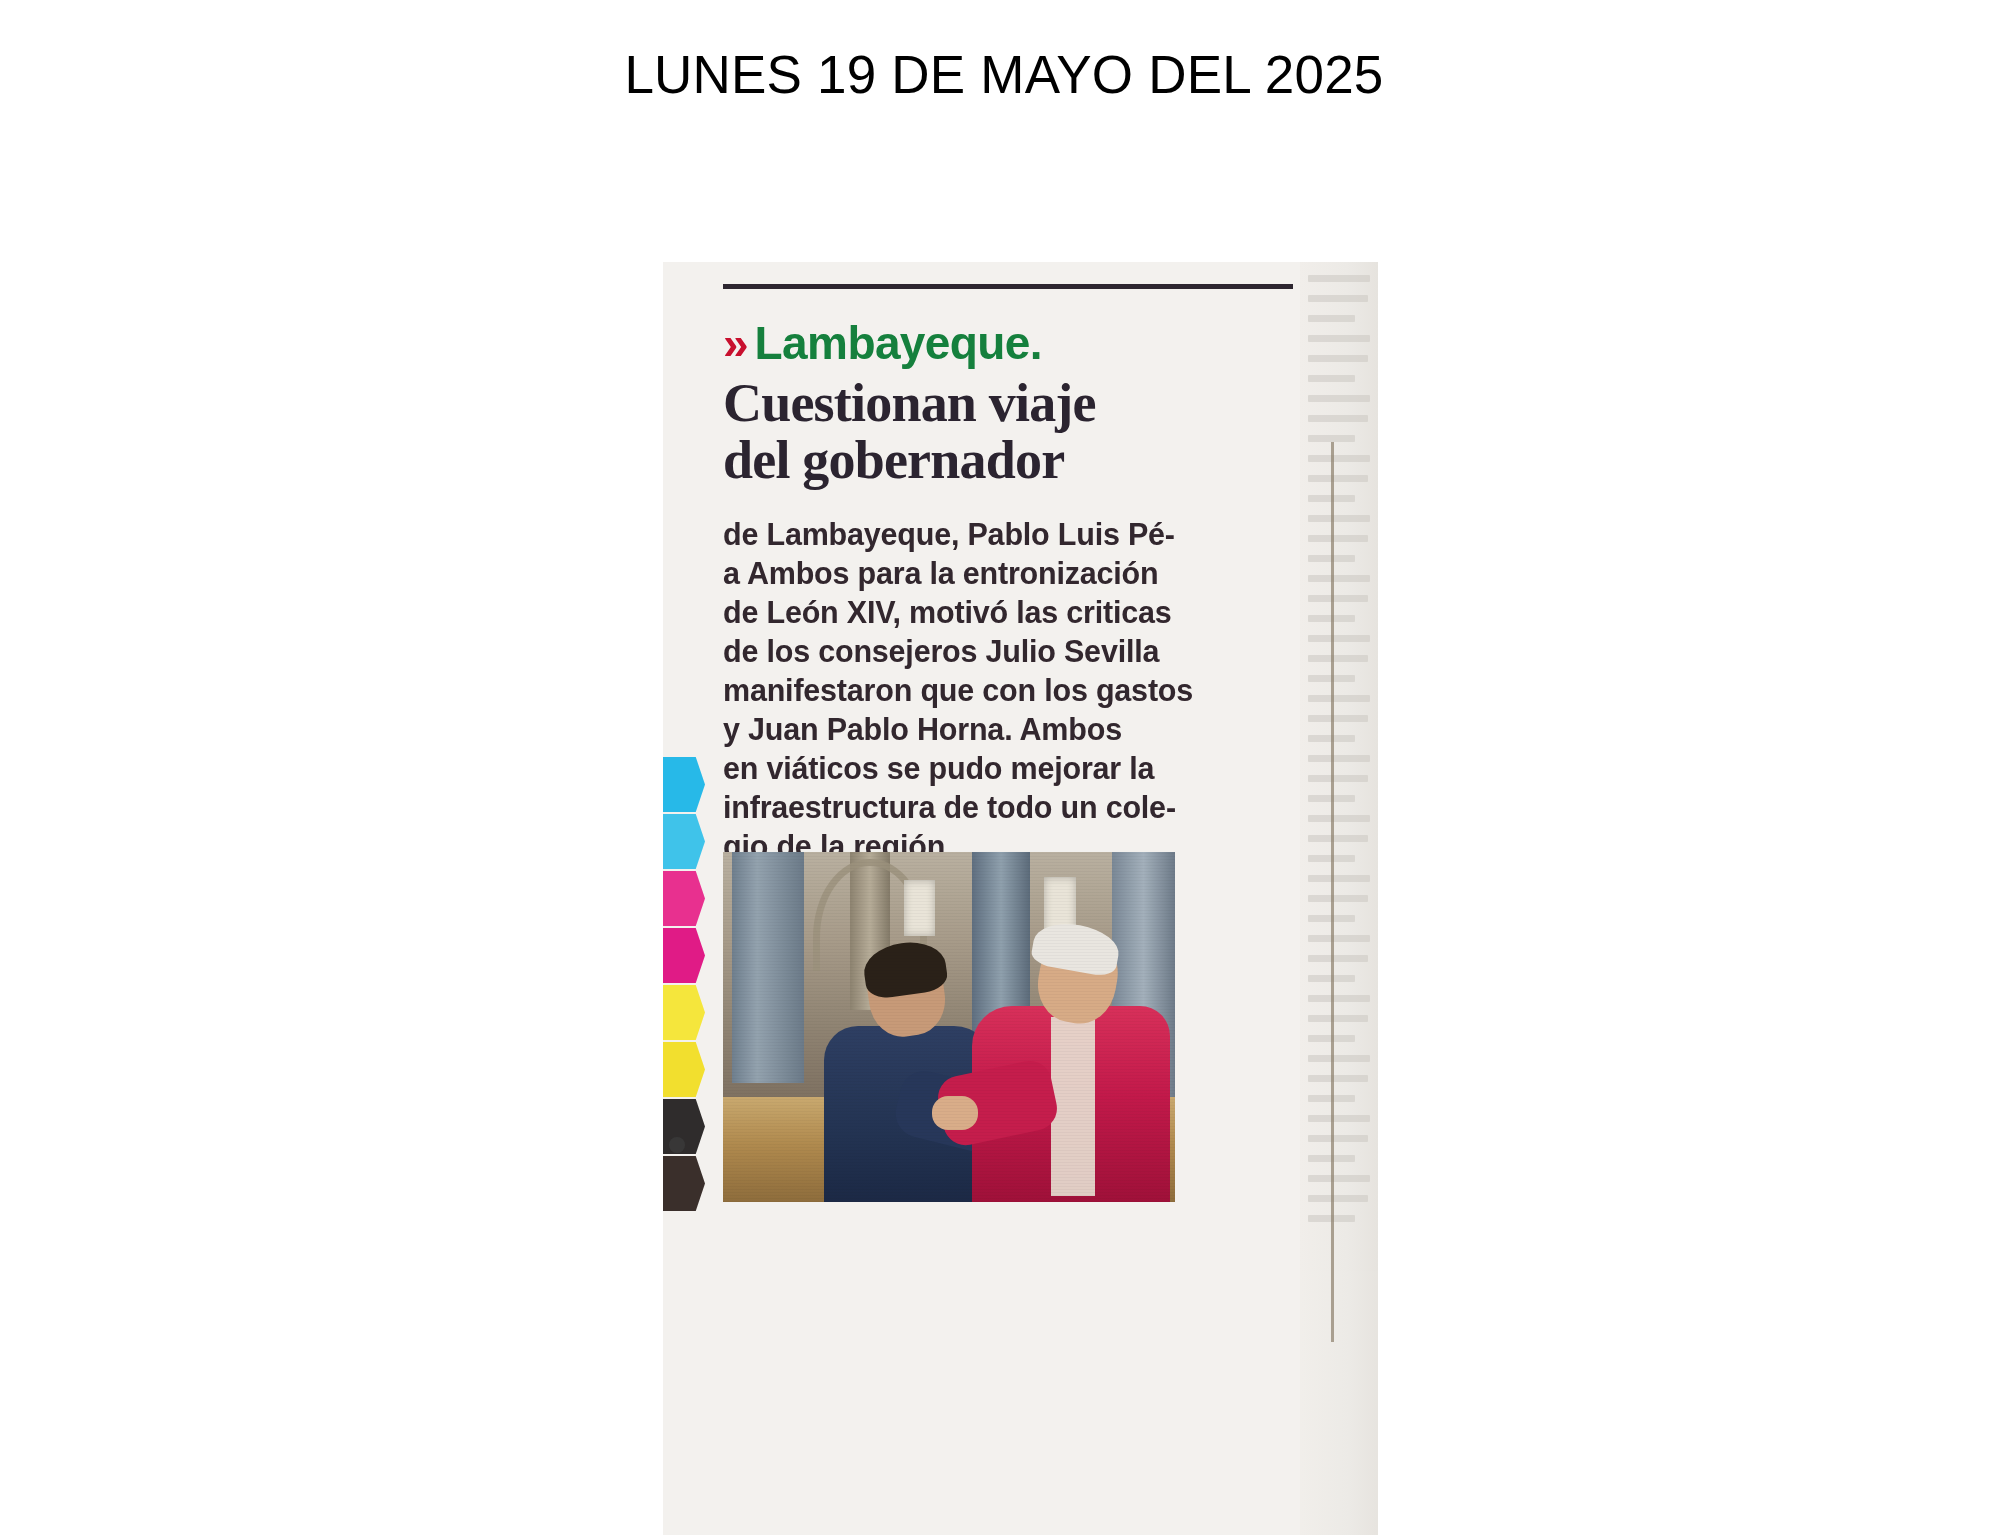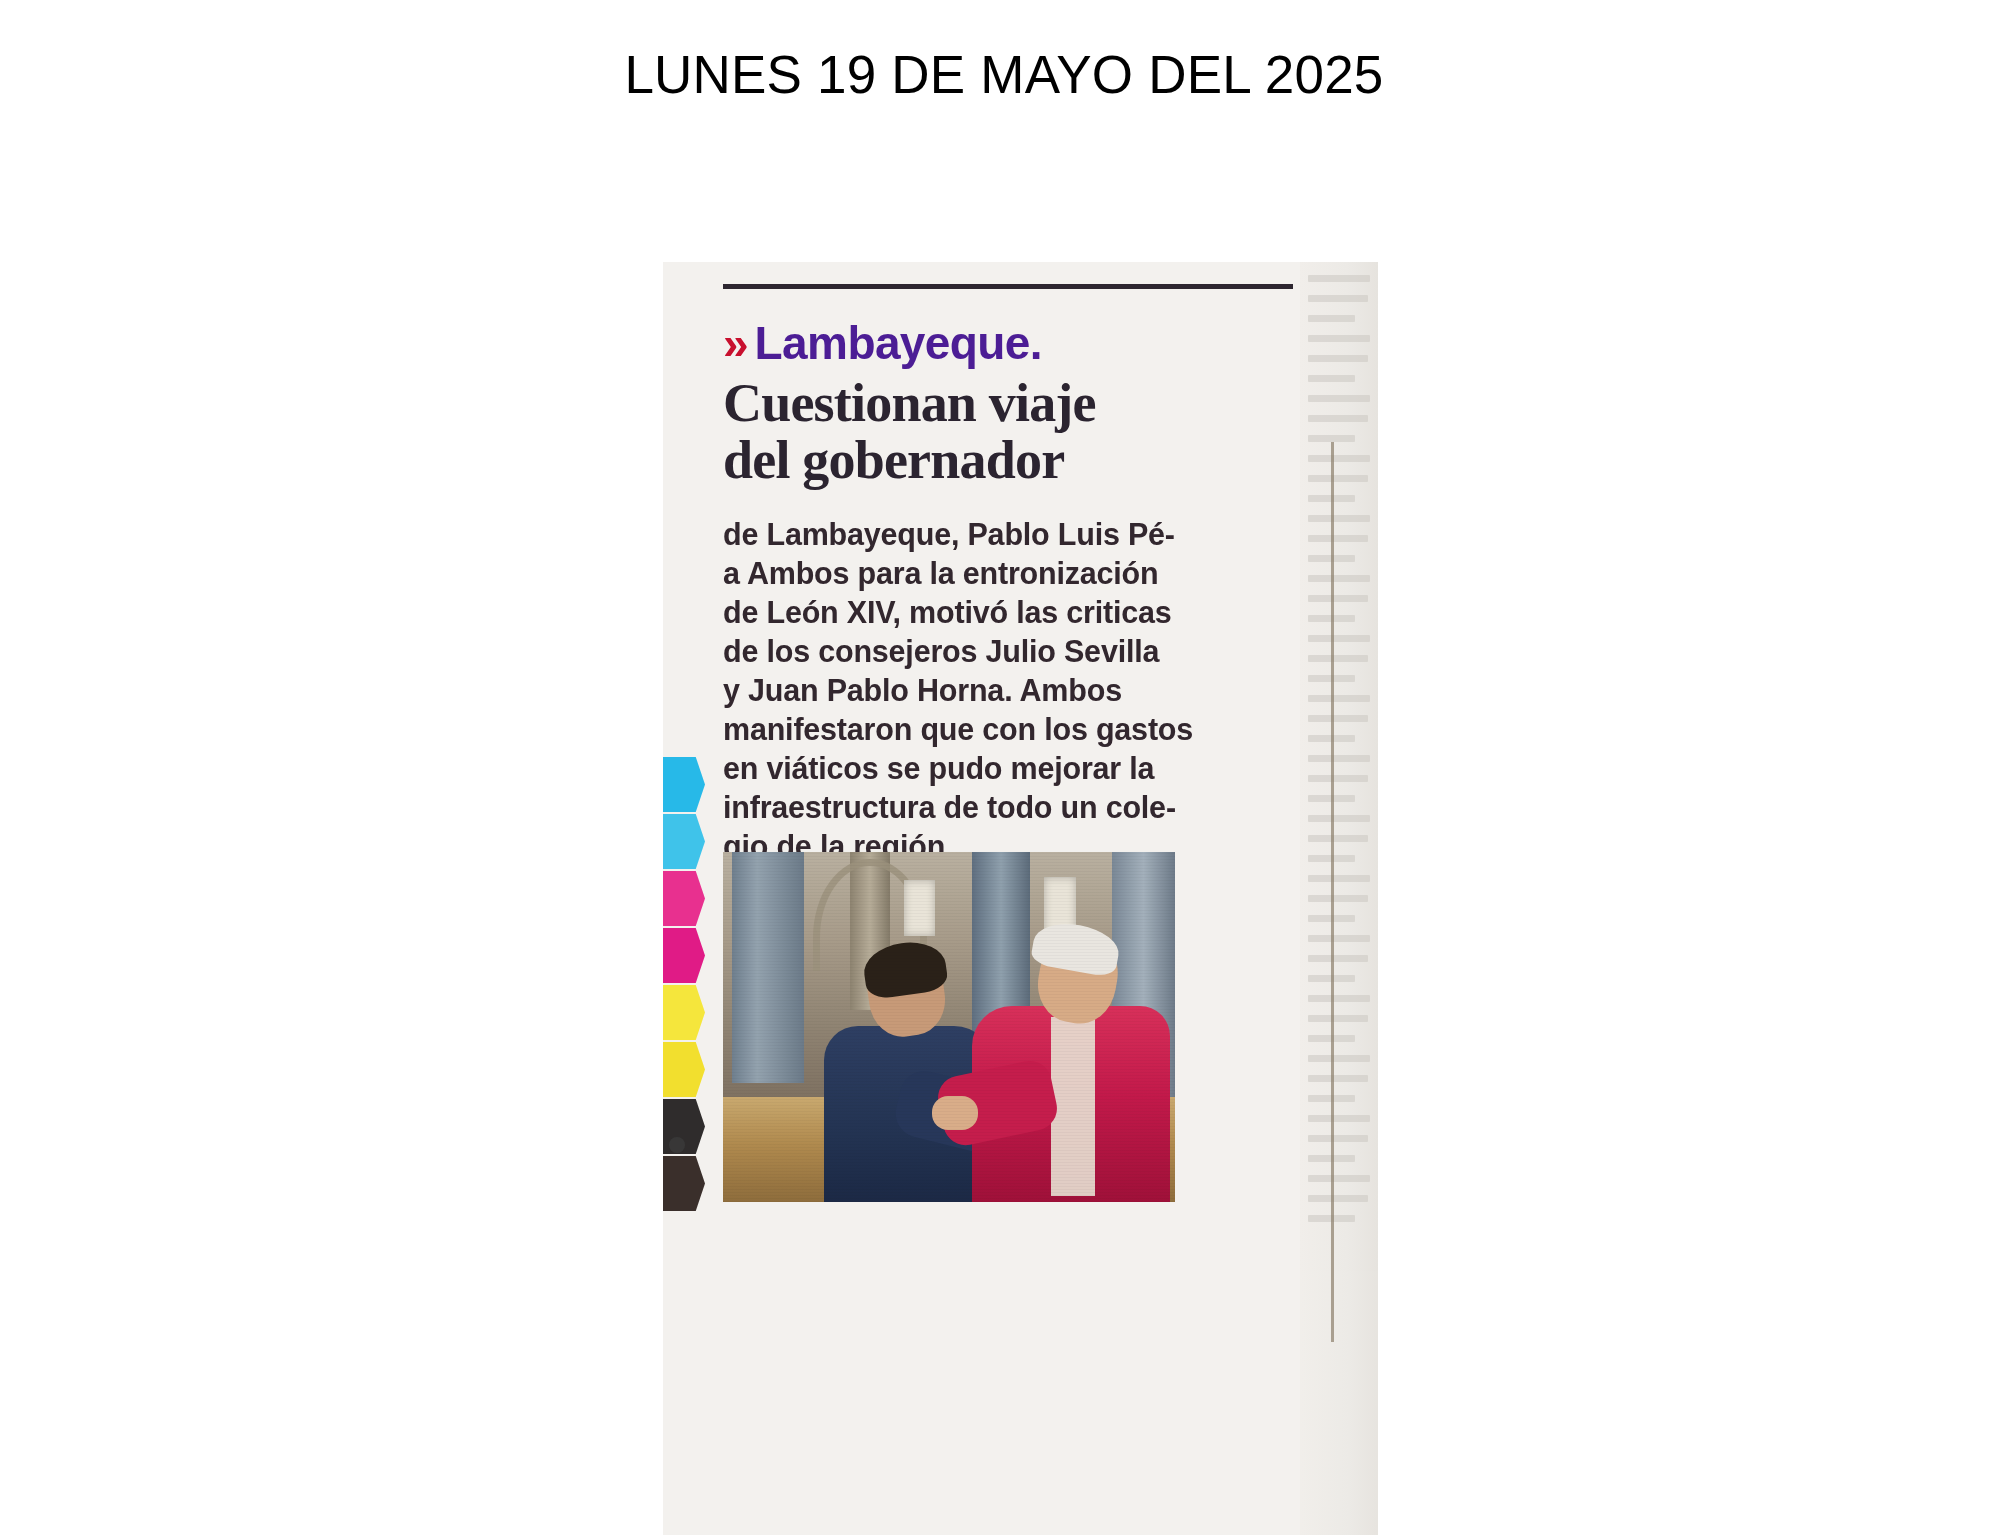--- a/index.html
+++ b/index.html
@@ -102,21 +102,21 @@
     line-height: 52px;
     margin-bottom: 6px;
     white-space: nowrap;
   }
   .kicker .chev {
     color: #c8102e;
     font-weight: 700;
     margin-right: 6px;
   }
   .kicker .place {
-    color: #4c1d95;
+    color: #15803d;
     letter-spacing: -0.6px;
   }
 
   .headline {
     font-family: "Liberation Serif", serif;
     font-size: 54px;
     line-height: 57px;
     font-weight: 700;
     color: #2b2430;
     letter-spacing: -0.8px;
@@ -362,22 +362,22 @@
     <div class="headline">
       <span>Cuestionan viaje</span>
       <span>del gobernador</span>
     </div>
 
     <div class="body-copy">
       <span>de Lambayeque, Pablo Luis Pé-</span>
       <span>a Ambos para la entronización</span>
       <span>de León XIV, motivó las criticas</span>
       <span>de los consejeros Julio Sevilla</span>
+      <span>manifestaron que con los gastos</span>
       <span>y Juan Pablo Horna. Ambos</span>
-      <span>manifestaron que con los gastos</span>
       <span>en viáticos se pudo mejorar la</span>
       <span>infraestructura de todo un cole-</span>
       <span>gio de la región.</span>
     </div>
   </div>
 
   <div class="photo">
     <div class="photo-inner">
       <div class="bg-wall"></div>
       <div class="pillar p1"></div>

